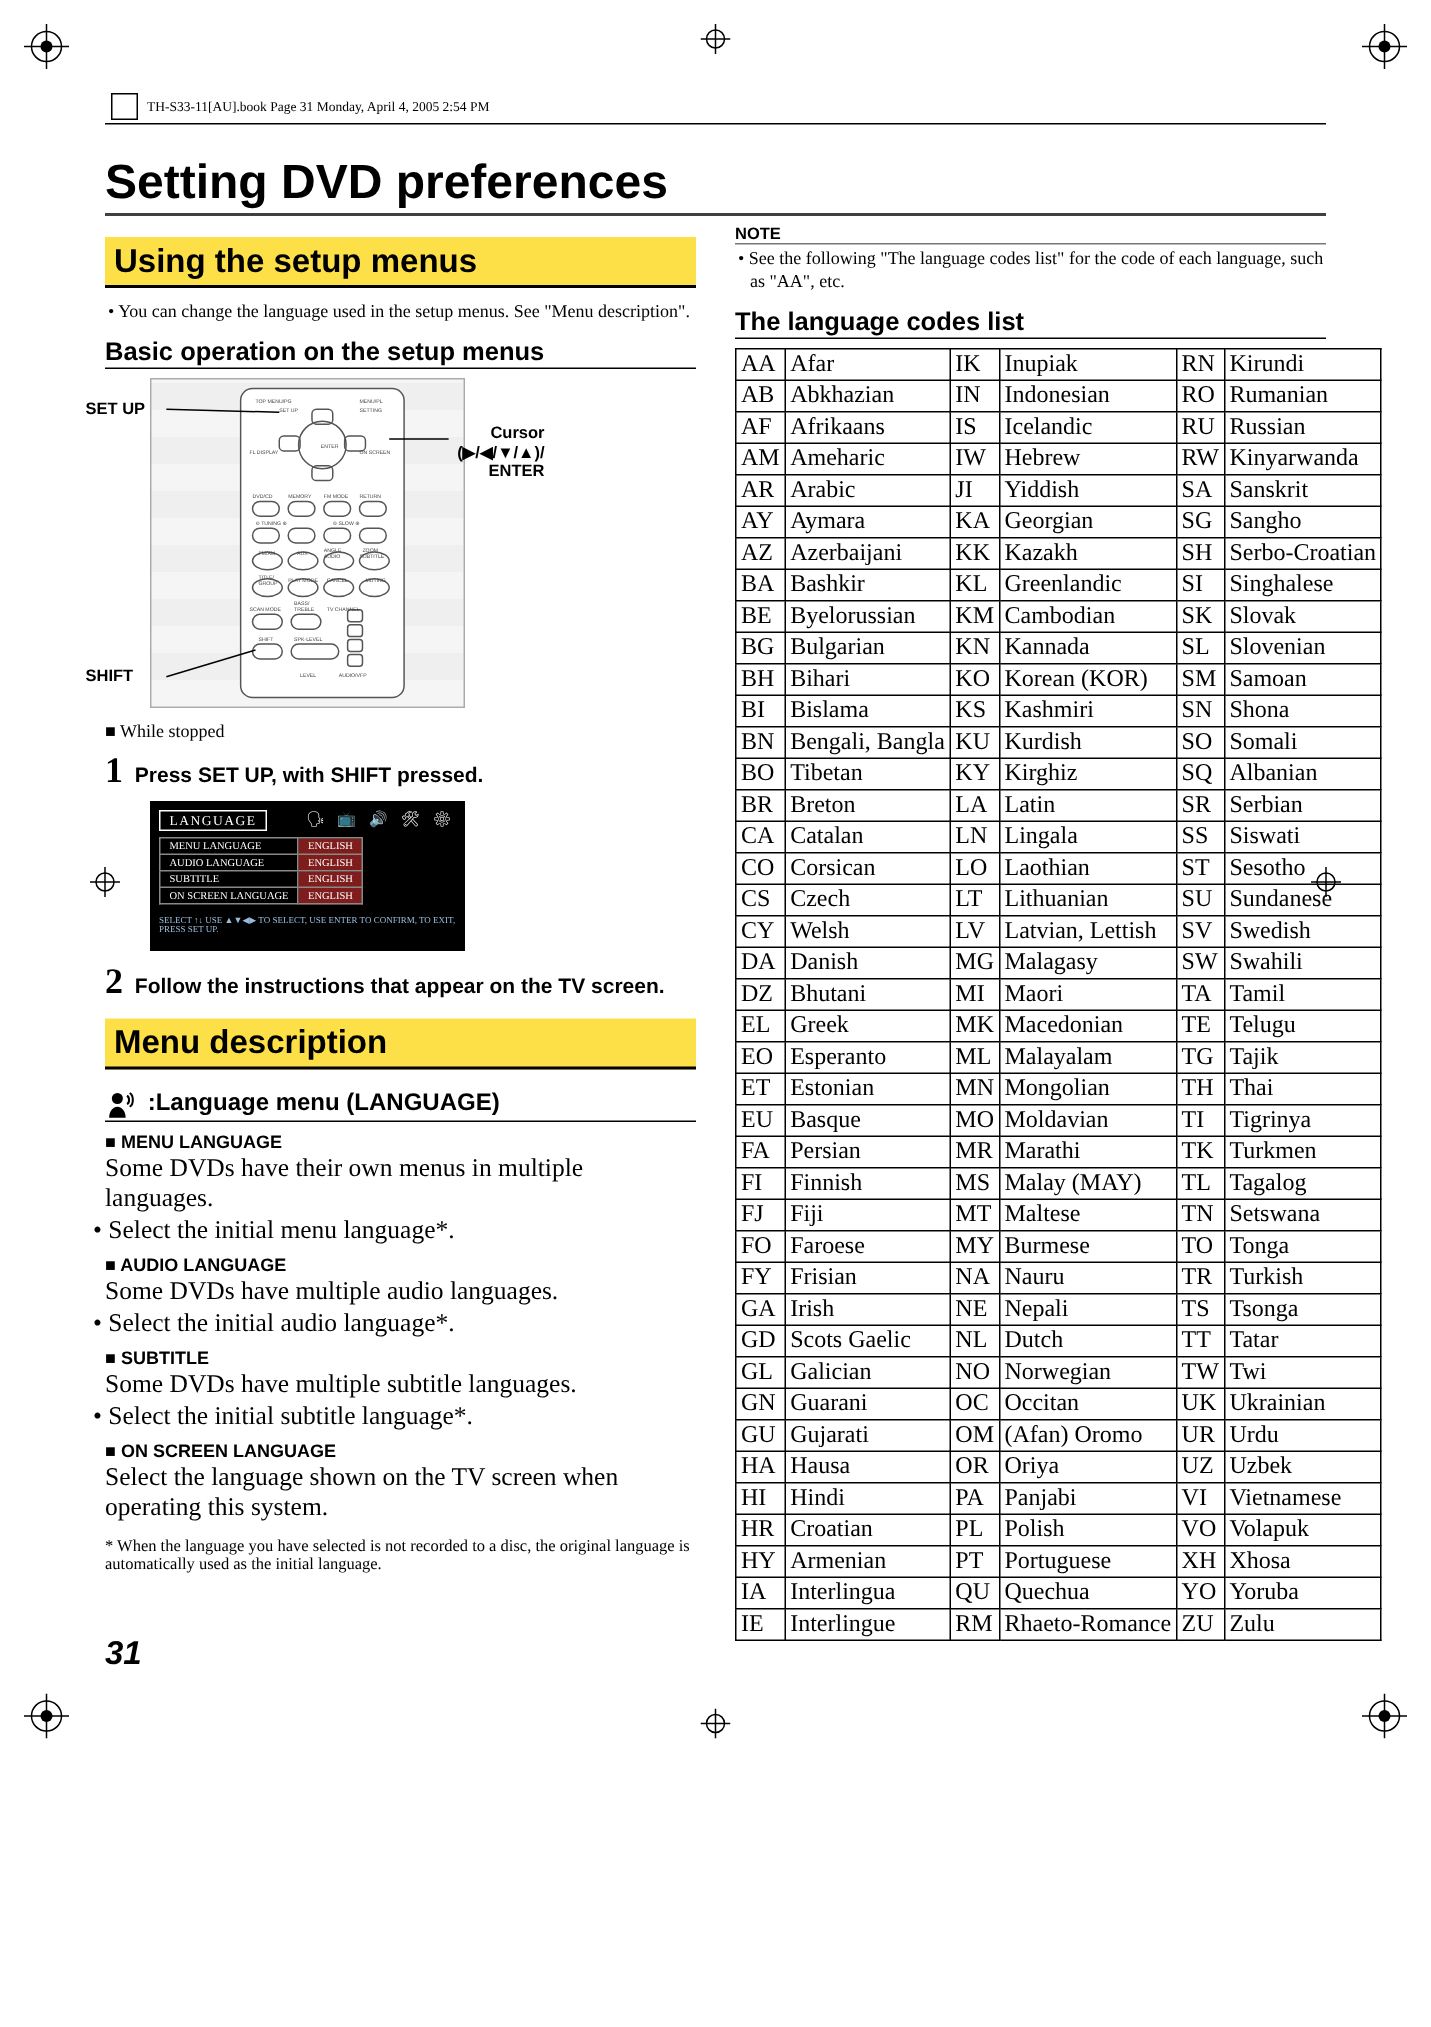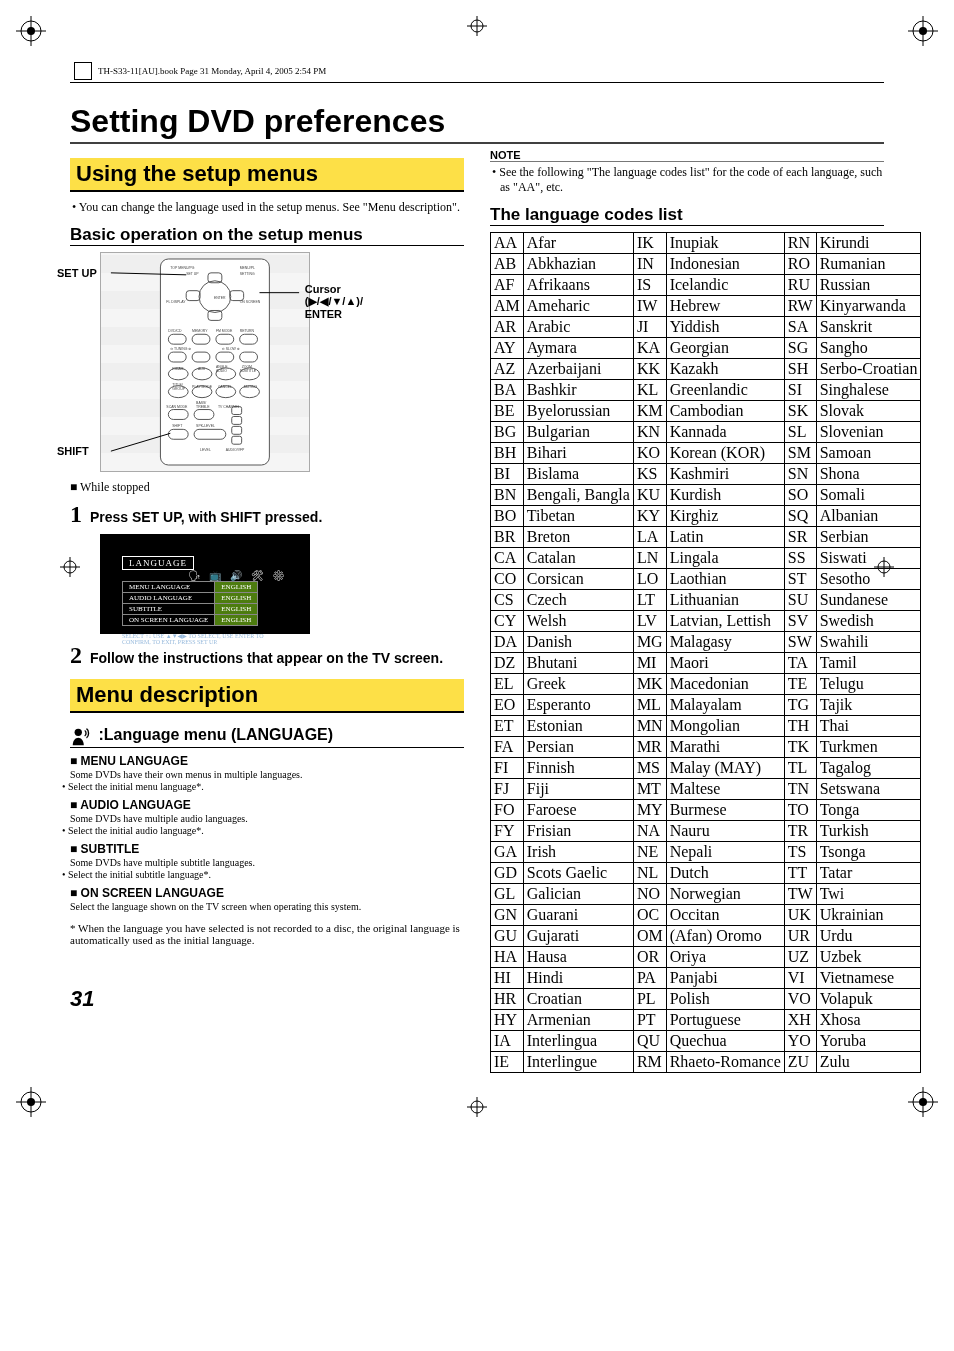--- a/index.html
+++ b/index.html
@@ -87,64 +87,64 @@
       repeating-linear-gradient(0deg, #f5f5f5 0 18px, #efefef 18px 36px);
     display:flex; align-items:stretch;
   }
   .remote-box .leftlab, .remote-box .rightlab {
     position:absolute;
     font-family:Arial, Helvetica, sans-serif;
     font-weight:bold;
     font-size:11px;
   }
   .remote-box .leftlab { left:-44px; }
-  .remote-box .rightlab { right:-54px; text-align:left; }
+  .remote-box .rightlab { right:-54px; text-align:right; }
 
   .pre-step { font-size:12px; margin-top:6px; }
   .pre-step::before { content:"\25A0  "; }
   .stepnum {
     font-family:"Times New Roman", serif;
     font-size:24px; font-weight:bold; margin-right:4px;
   }
   .step {
     font-family:Arial, Helvetica, sans-serif;
     font-weight:bold;
     font-size:14px;
     margin:6px 0;
   }
 
   .tvshot {
     width:210px; height:100px;
     background:#000;
     color:#fff;
     font-size:8px;
-    padding:22px;
+    padding:6px;
     margin:4px 0 8px 30px;
   }
   .tvshot .tvtitle { border:1px solid #fff; display:inline-block; padding:1px 6px; font-size:9px; letter-spacing:1px; }
   .tvshot table { border-collapse:collapse; margin-top:4px; }
   .tvshot td { border:1px solid #888; padding:1px 6px; font-size:7px; color:#fff; }
-  .tvshot td:nth-child(2){ background:#4d7c0f; }
+  .tvshot td:nth-child(2){ background:#7f1d1d; }
   .tvshot .hint { font-size:6px; color:#9bd; margin-top:6px; }
 
   h3.icon-head {
     font-family:Arial, Helvetica, sans-serif;
     font-size:16px; font-weight:bold;
     margin:12px 0 2px 0;
     border-bottom:1px solid #000;
   }
   h3.icon-head .glyph {
     display:inline-block; width:22px; height:22px;
     vertical-align:middle;
     margin-right:2px;
   }
   .paraitem { margin-top:6px; }
   .paraitem .lab { font-family:Arial, Helvetica, sans-serif; font-size:12px; font-weight:bold; }
   .paraitem .lab::before { content:"\25A0  "; }
-  .paraitem p { margin:1px 0; font-size:10px; }
+  .paraitem p { margin:1px 0; font-size:17px; }
   p.foot { font-size:11px; margin-top:10px; }
   .pagenum {
     font-family:Arial, Helvetica, sans-serif;
     font-weight:bold; font-style:italic;
     font-size:22px;
     margin-top:40px;
   }
 
   .notehead { font-family:Arial, Helvetica, sans-serif; font-weight:bold; font-size:11px; border-bottom:1px solid #777; display:inline-block; width:100%; }
 
@@ -588,20 +588,28 @@
           </tr>
           <tr>
             <td class="code">ET</td>
             <td>Estonian</td>
             <td class="code">MN</td>
             <td>Mongolian</td>
             <td class="code">TH</td>
             <td>Thai</td>
           </tr>
           <tr>
+            <td class="code">EU</td>
+            <td>Basque</td>
+            <td class="code">MO</td>
+            <td>Moldavian</td>
+            <td class="code">TI</td>
+            <td>Tigrinya</td>
+          </tr>
+          <tr>
             <td class="code">FA</td>
             <td>Persian</td>
             <td class="code">MR</td>
             <td>Marathi</td>
             <td class="code">TK</td>
             <td>Turkmen</td>
           </tr>
           <tr>
             <td class="code">FI</td>
             <td>Finnish</td>

